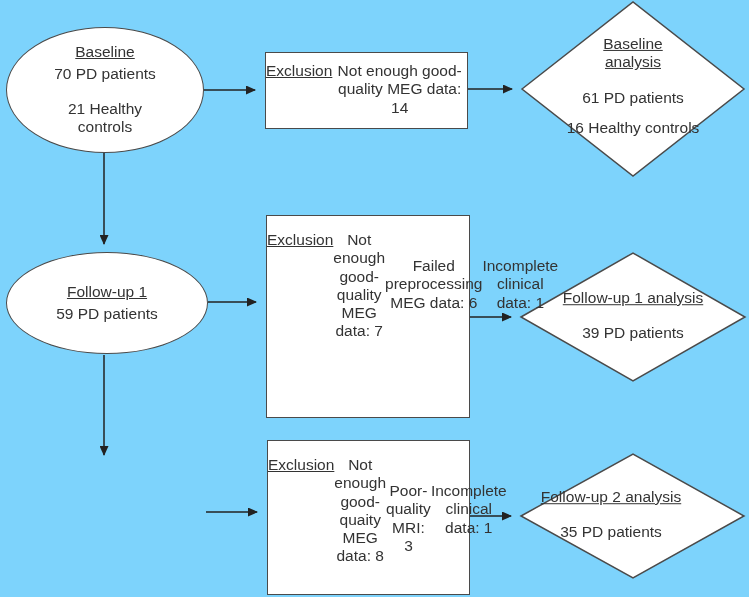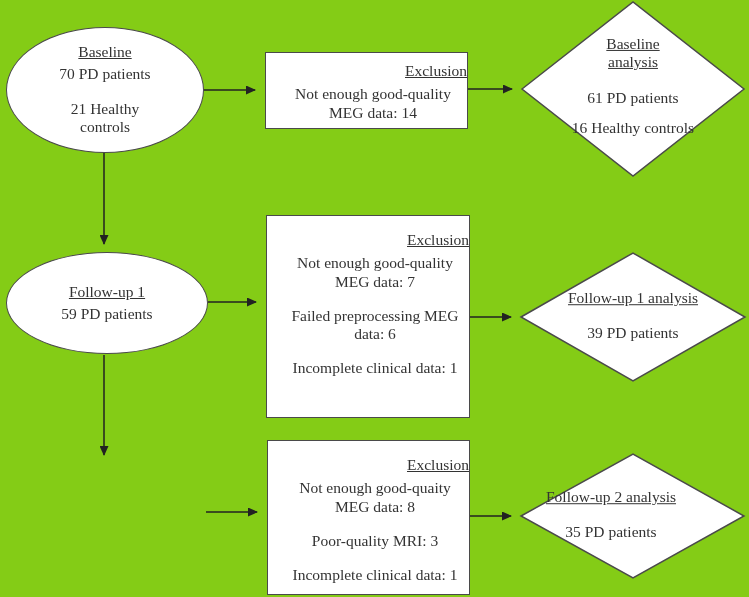--- a/index.html
+++ b/index.html
@@ -4,22 +4,22 @@
 <style>
   html, body {
     margin: 0;
     padding: 0;
     background: #ffffff;
   }
   .canvas {
     position: relative;
     width: 749px;
     height: 597px;
-    background: #84cc16;
-    font-family: Liberation Serif, serif;
+    background: #7dd3fc;
+    font-family: Liberation Sans, sans-serif;
     color: #333333;
     font-size: 15.5px;
     line-height: 1.18;
     overflow: hidden;
   }
   .layer {
     position: absolute;
     left: 0;
     top: 0;
   }
@@ -44,29 +44,29 @@
   }
   .ellipse .title { margin-bottom: 3px; }
   .ellipse .wrap-narrow { width: 102px; margin-top: 17px; }
   
   .rect {
     position: absolute;
     border: 1.5px solid #4a4a4a;
     background: #ffffff;
     box-sizing: border-box;
     display: flex;
-    flex-direction: column;
-    align-items: flex-end;
+    flex-direction: row;
+    align-items: flex-start;
   }
   .rect .title { margin-bottom: 5px; }
   .rect .item {
     width: 188px;
     text-align: center;
   }
-  .rect .item + .item { margin-top: 16px; }
+  .rect .item + .item { margin-top: 26px; }
   .rect.pad-sm { padding-top: 9px; }
   .rect.pad-md { padding-top: 15px; }
   
   .diamond-label {
     position: absolute;
     transform: translate(-50%, -50%);
     display: flex;
     flex-direction: column;
     align-items: center;
     text-align: center;

